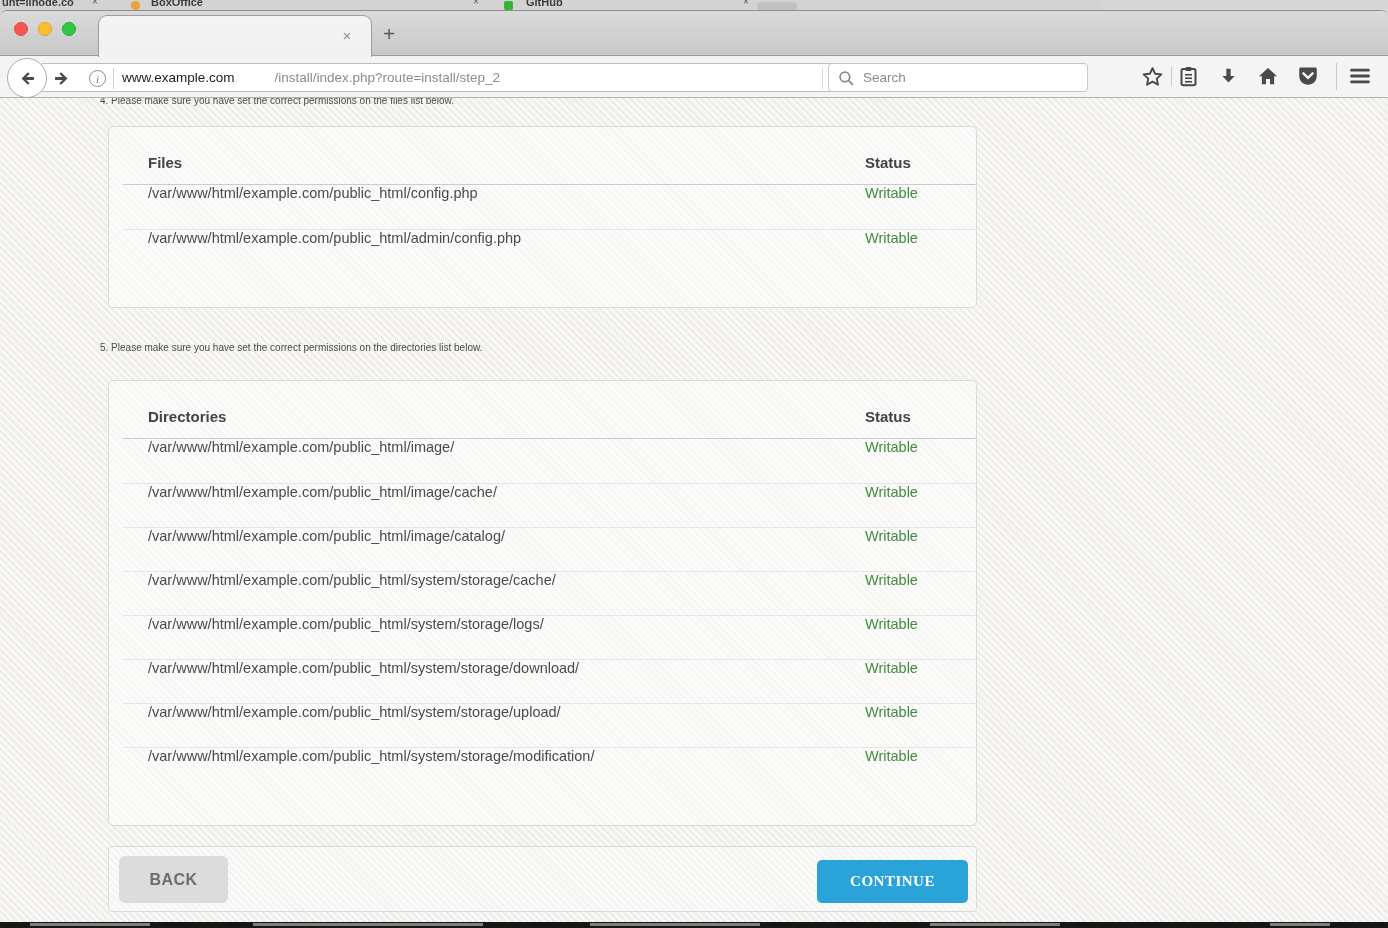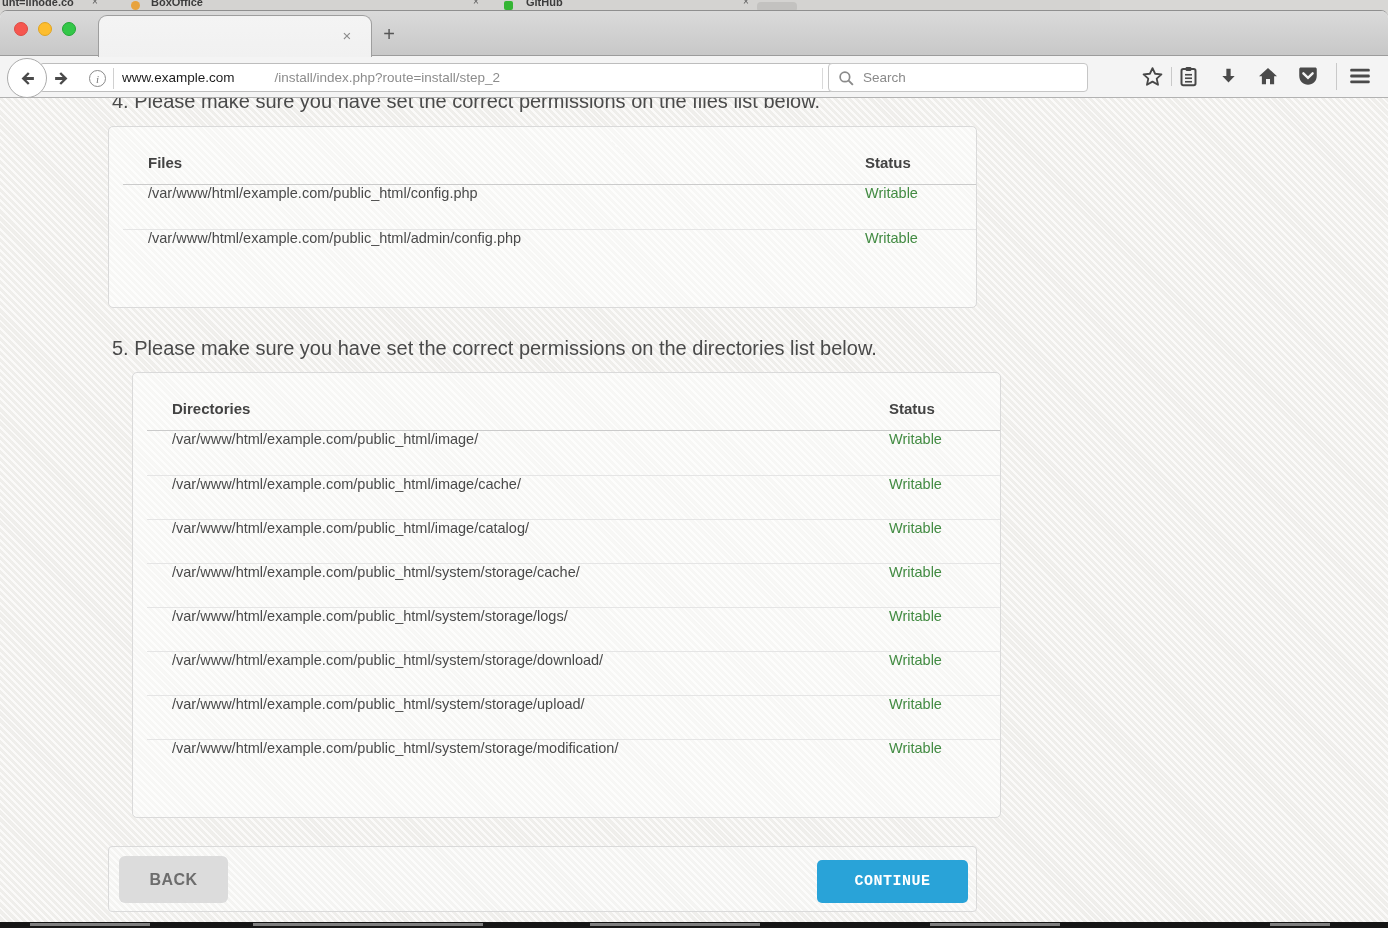--- a/index.html
+++ b/index.html
@@ -65,42 +65,42 @@
                      font-size:13.5px; color:#444; font-family:"Liberation Sans",sans-serif; background:transparent; }
   .searchbox input::placeholder { color:#8a8a8a; opacity:1; }
   .tool-icn { position:absolute; top:8px; width:24px; height:24px; display:flex; align-items:center; justify-content:center; }
   .vsep1 { position:absolute; left:1171px; top:11px; width:1px; height:19px; background:#c9c9c9; }
   .vsep2 { position:absolute; left:1336px; top:7px; width:1px; height:27px; background:#c9c9c9; }
 
   
   .viewport { position:absolute; left:0; top:87px; width:1388px; height:825px; overflow:hidden;
               background-color:#f3f2ef;
               background-image:repeating-linear-gradient(45deg, rgba(255,255,255,.65) 0px, rgba(255,255,255,.65) 2px, rgba(0,0,0,0.015) 2px, rgba(0,0,0,0.015) 5px); }
-  .sec-heading { position:absolute; left:112px; width:880px; font-size:20px; color:#4a4a4a; line-height:20px; }
+  .sec-heading { position:absolute; left:100px; width:880px; font-size:10px; color:#4a4a4a; line-height:20px; }
   .h4 { top:-7px; }
   .h5 { top:240px; }
   .panel { position:absolute; left:108px; width:869px; background:rgba(255,255,255,0.5);
            border:1px solid #dadada; border-radius:5px;padding-left:14px; }
   .panel-files { top:28px; height:182px; }
-  .panel-dirs { top:274px; height:446px;margin-left:24px; }
+  .panel-dirs { top:282px; height:446px; }
   .thead { display:flex; align-items:flex-end; padding:0 0 13px 0; height:58px;
            border-bottom:1px solid #cbcbcb; font-weight:bold; font-size:15px; color:#434343; }
   .trow { display:flex; height:44px; font-size:14.5px; color:#4a4a4a; }
   .trow + .trow { border-top:1px solid #e5e5e5; }
   .cell-path { flex:1; padding-left:25px; white-space:nowrap; overflow:hidden; }
   .cell-status { width:111px; white-space:nowrap; }
   .trow .cell-status { color:#428b42; }
 
   .btnbar { position:absolute; left:108px; top:748px; width:869px; height:66px; background:rgba(255,255,255,0.35);
             border:1px solid #dadada; border-radius:4px; }
   .btn-back { position:absolute; left:10px; top:9px; width:109px; height:47px; background:#dcdcdc;
               border:none; border-radius:6px; font-family:"Liberation Sans",sans-serif;
               font-size:16px; font-weight:bold; color:#6d6d6d; letter-spacing:.5px; }
   .btn-continue { position:absolute; left:708px; top:13px; width:151px; height:43px; background:#29a3d8;
-                  border:none; border-radius:5px; font-family:Liberation Mono, monospace;
+                  border:none; border-radius:5px; font-family:Liberation Serif, serif;
                   font-size:15px; font-weight:bold; color:#ffffff; letter-spacing:.5px; }
 
   
   .bottom-strip { position:absolute; left:0; top:922px; width:1388px; height:6px; background:#161616; overflow:hidden; }
   .bdash { position:absolute; top:1px; height:3px; background:#9a9a9a; opacity:.8; }
 </style>
 </head>
 <body>
 
 <div class="stage">

